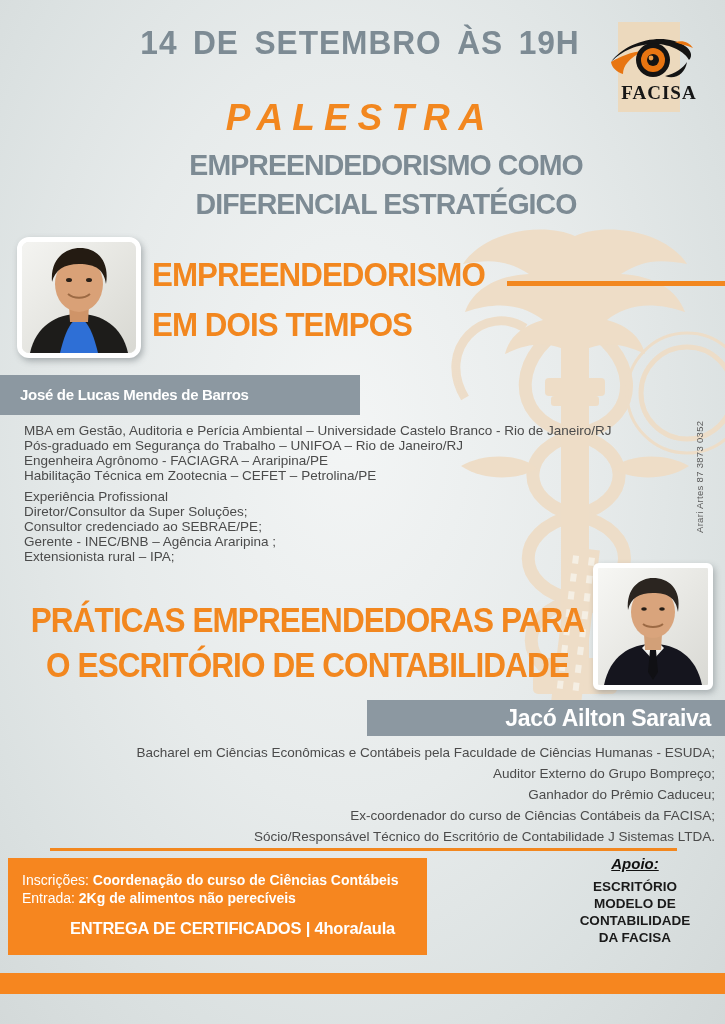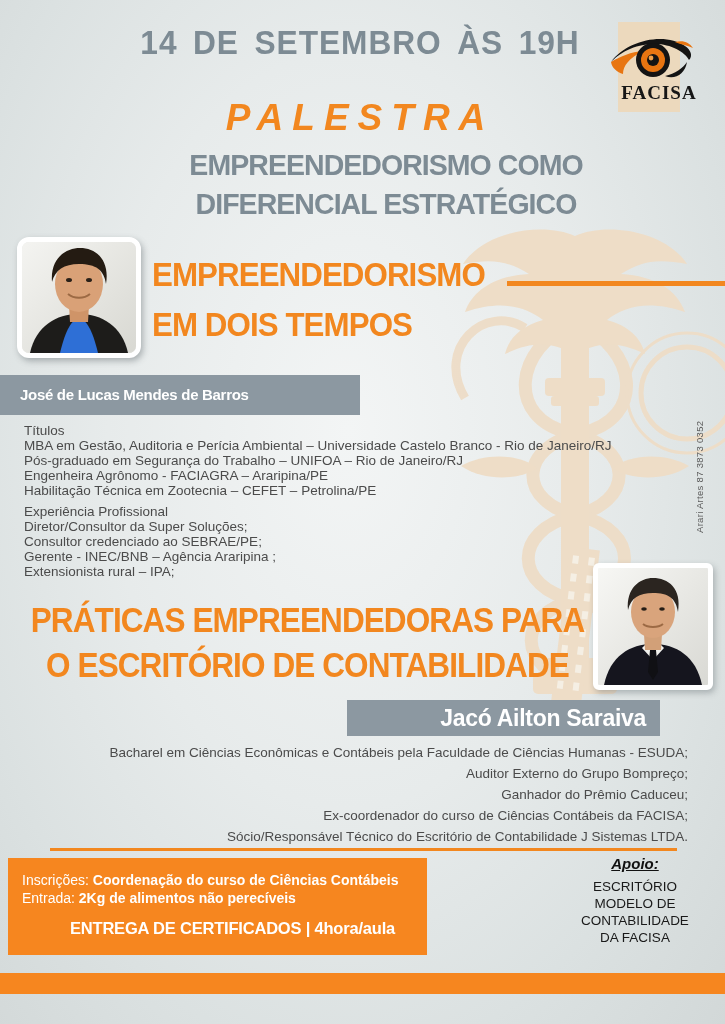--- a/index.html
+++ b/index.html
@@ -49,42 +49,42 @@
   .bio{top:423px;left:24px;width:692px;font-size:13.5px;line-height:15px;color:#4b4b4b;}
   .bio .group2{margin-top:6px;}
   .bio-line{white-space:nowrap;}
   
   .talk2-title{left:0;width:615px;text-align:center;font-size:35px;font-weight:bold;color:#f2871f;
     letter-spacing:-1px;transform:scaleX(0.9);transform-origin:center;white-space:nowrap;}
   .talk2-title.l1{top:600px;}
   .talk2-title.l2{top:645px;}
   .photo2{top:563px;left:593px;width:110px;height:117px;background:#fff;border:5px solid #fff;
     border-radius:6px;box-shadow:2px 3px 6px rgba(90,100,105,.4);overflow:hidden;}
-  .name-bar2{top:700px;left:347px;width:313px;height:36px;background:#8c98a1;
+  .name-bar2{top:700px;left:367px;width:358px;height:36px;background:#8c98a1;
     color:#fff;font-size:23px;font-weight:bold;line-height:36px;text-align:right;
     padding-right:14px;box-sizing:border-box;letter-spacing:-0.3px;}
-  .credentials{top:742px;left:68px;width:620px;text-align:right;
+  .credentials{top:742px;left:95px;width:620px;text-align:right;
     font-size:13.5px;line-height:21px;color:#4b4b4b;}
   
   .footer-separator{top:848px;left:50px;width:627px;height:3px;background:#f2871f;}
   .inscriptions-box{top:858px;left:8px;width:419px;height:97px;background:#f6861f;color:#fff;
     padding:13px 18px 0 14px;box-sizing:border-box;font-size:14px;line-height:18px;}
   .inscriptions-box .cert{margin-top:12px;font-size:16.5px;font-weight:bold;letter-spacing:-0.2px;margin-left:48px;}
   .col-label{font-size:15px;font-weight:bold;font-style:italic;text-decoration:underline;color:#3a3a3a;text-align:center;}
   .partner{top:858px;left:443px;width:110px;}
   .sebrae{position:relative;margin-top:3px;height:62px;}
   .sebrae .word{position:absolute;top:18px;left:0;width:110px;text-align:center;
     font-size:27px;font-weight:bold;font-style:italic;color:#2b9cd8;letter-spacing:-1px;}
   .sebrae .bars{position:absolute;left:50px;width:36px;}
   .sebrae .bars.top{top:0;}
   .sebrae .bars.bottom{top:46px;left:42px;}
   .sebrae .bar{height:4px;background:#2b9cd8;margin-bottom:3px;transform:skewX(-18deg);}
   .support{top:855px;left:572px;width:126px;}
   .support .col-label{color:#111;}
-  .support-lines{margin-top:6px;text-align:center;font-size:13.5px;font-weight:normal;color:#1a1a1a;line-height:17px;}
+  .support-lines{margin-top:6px;text-align:center;font-size:13.5px;font-weight:bold;color:#1a1a1a;line-height:17px;}
   .bottom-bar{top:973px;left:0;width:725px;height:21px;background:#f6861f;}
   
   .credit{top:393px;left:694px;height:140px;writing-mode:vertical-rl;transform:rotate(180deg);
     font-size:9.5px;color:#5c5c5c;letter-spacing:0.3px;white-space:nowrap;}
 </style>
 </head>
 <body>
 
 <div class="poster">
 
@@ -174,21 +174,20 @@
       <ellipse cx="67" cy="38" rx="3" ry="2" fill="#2a2018"></ellipse>
     </svg>
   </div>
   <div class="abs talk1-title l1">EMPREENDEDORISMO</div>
   <div class="abs talk1-title l2">EM DOIS TEMPOS</div>
   <div class="abs title-rule"></div>
   <div class="abs name-bar1">José de Lucas Mendes de Barros</div>
 
   <div class="abs bio">
     <div class="group1">
-      <div class="bio-line">Títulos</div>
       <div>
           <div class="bio-line">MBA em Gestão, Auditoria e Perícia Ambiental – Universidade Castelo Branco - Rio de Janeiro/RJ</div>
           <div class="bio-line">Pós-graduado em Segurança do Trabalho – UNIFOA – Rio de Janeiro/RJ</div>
           <div class="bio-line">Engenheira Agrônomo - FACIAGRA – Araripina/PE</div>
           <div class="bio-line">Habilitação Técnica em Zootecnia – CEFET – Petrolina/PE</div>
         </div>
     </div>
     <div class="group2">
       <div class="bio-line">Experiência Profissional</div>
       <div>

